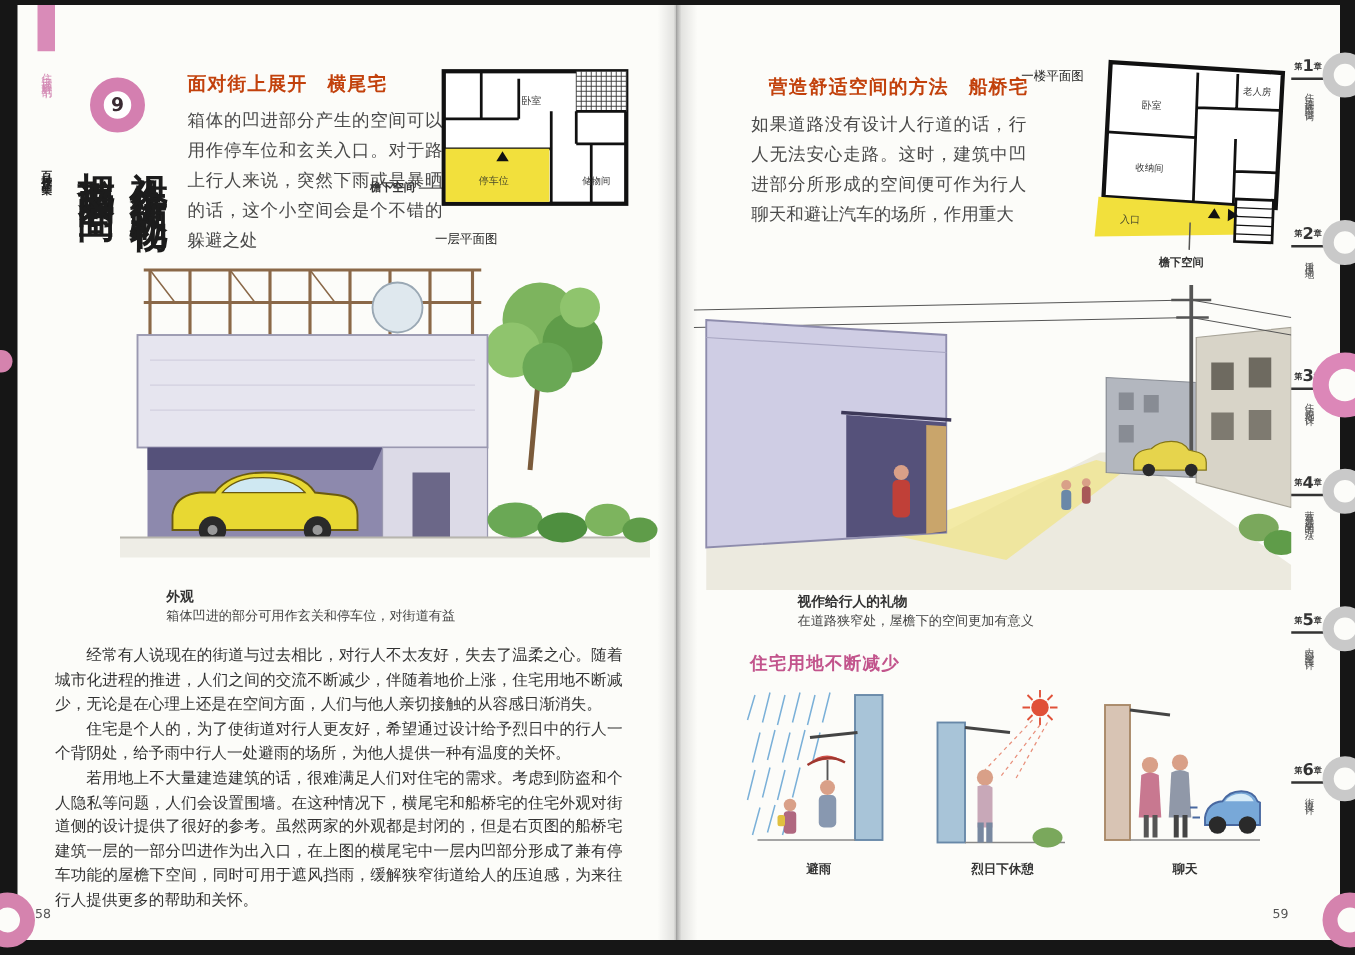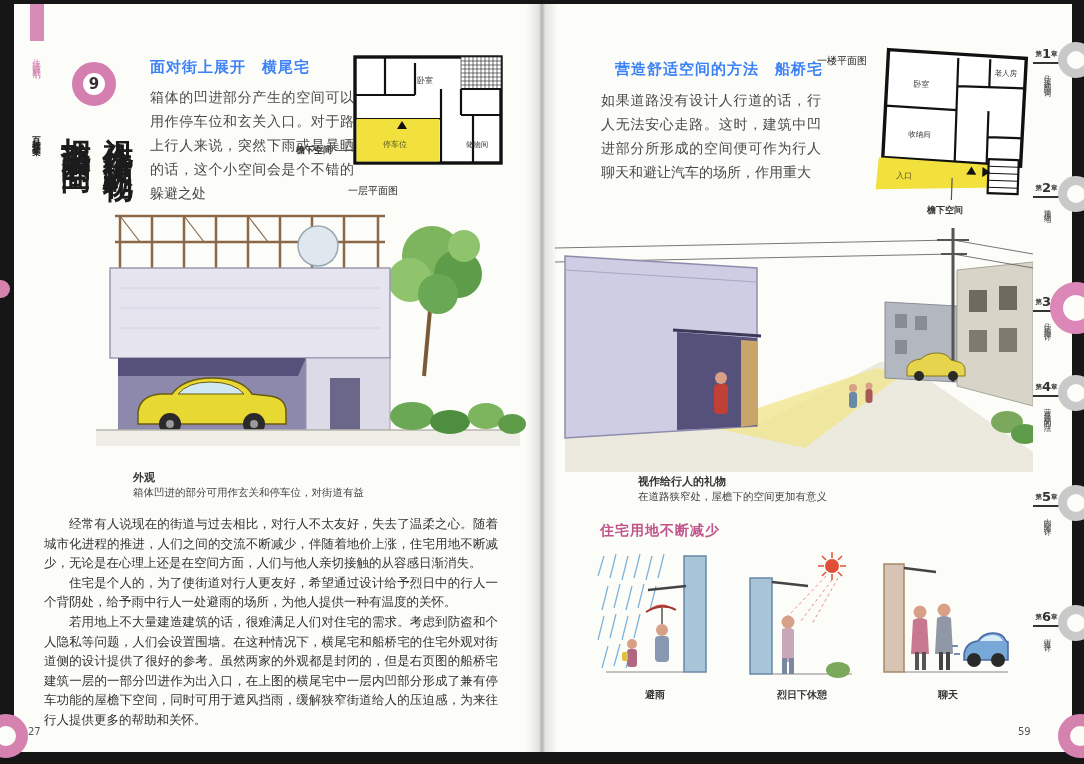--- a/index.html
+++ b/index.html
@@ -5,21 +5,21 @@
   html,body{margin:0;padding:0;background:#101010;}
   .stage{position:relative;width:1084px;height:764px;overflow:hidden;
          background:#161616;font-family:"DejaVu Sans",sans-serif;}
   .page{position:absolute;top:4px;height:748px;background:#fcfcf9;}
   .page-left{left:14px;width:527px;}
   .page-right{left:541px;width:531px;}
   .spine{position:absolute;top:4px;left:526px;width:32px;height:748px;z-index:2;
          background:linear-gradient(90deg,rgba(0,0,0,0) 0%,rgba(0,0,0,.10) 40%,rgba(90,90,90,.45) 50%,rgba(0,0,0,.10) 60%,rgba(0,0,0,0) 100%);}
   .abs{position:absolute;}
   .v-text{writing-mode:vertical-rl;text-orientation:upright;}
-  .sec-title{font-size:15px;font-weight:bold;letter-spacing:1px;color:#3b82f6;}
+  .sec-title{font-size:15px;font-weight:bold;letter-spacing:1px;color:#c2410c;}
   .intro{font-size:14px;line-height:24px;color:#4a4a4a;text-align:justify;}
   .cap-t{font-size:11px;font-weight:bold;color:#333;}
   .cap{font-size:10.5px;color:#444;}
   .body-text{font-size:12.5px;line-height:19.6px;color:#333;text-align:justify;}
   .body-text p{margin:0;text-indent:2em;}
   .pagenum{font-size:10px;color:#555;}
   .ring{position:absolute;border-radius:50%;background:#fcfcf9;z-index:3;}
   .ring.grey{border:9px solid #c9c9c9;width:18px;height:18px;}
   .ring.pinkr{border:13px solid #dc87b8;width:26px;height:26px;}
   .tab{position:absolute;width:30px;color:#333;}
@@ -128,21 +128,21 @@
 
     <div class="abs cap-t" style="left:119px;top:466px;">外观</div>
     <div class="abs cap" style="left:119px;top:482px;">箱体凹进的部分可用作玄关和停车位，对街道有益</div>
 
     <div class="abs body-text" style="left:30px;top:510px;width:454px;">
       <p>经常有人说现在的街道与过去相比，对行人不太友好，失去了温柔之心。随着城市化进程的推进，人们之间的交流不断减少，伴随着地价上涨，住宅用地不断减少，无论是在心理上还是在空间方面，人们与他人亲切接触的从容感日渐消失。</p>
       <p>住宅是个人的，为了使街道对行人更友好，希望通过设计给予烈日中的行人一个背阴处，给予雨中行人一处避雨的场所，为他人提供一种有温度的关怀。</p>
       <p>若用地上不大量建造建筑的话，很难满足人们对住宅的需求。考虑到防盗和个人隐私等问题，人们会设置围墙。在这种情况下，横尾宅和船桥宅的住宅外观对街道侧的设计提供了很好的参考。虽然两家的外观都是封闭的，但是右页图的船桥宅建筑一层的一部分凹进作为出入口，在上图的横尾宅中一层内凹部分形成了兼有停车功能的屋檐下空间，同时可用于遮风挡雨，缓解狭窄街道给人的压迫感，为来往行人提供更多的帮助和关怀。</p>
     </div>
 
-    <div class="abs pagenum" style="left:14px;top:722px;">27</div>
+    <div class="abs pagenum" style="left:14px;top:722px;">58</div>
   </div>
 
   <div class="page page-right">
 
     <div class="abs sec-title" style="left:74px;top:56px;">营造舒适空间的方法　船桥宅</div>
     <div class="abs intro" style="left:60px;top:84px;width:220px;">如果道路没有设计人行道的话，行人无法安心走路。这时，建筑中凹进部分所形成的空间便可作为行人聊天和避让汽车的场所，作用重大</div>
 
     <div class="abs plan-cap" style="left:276px;top:50px;">一楼平面图</div>
 
     <svg class="abs" style="left:335px;top:42px;transform:rotate(2deg);" width="158" height="156" viewBox="0 0 158 156">

